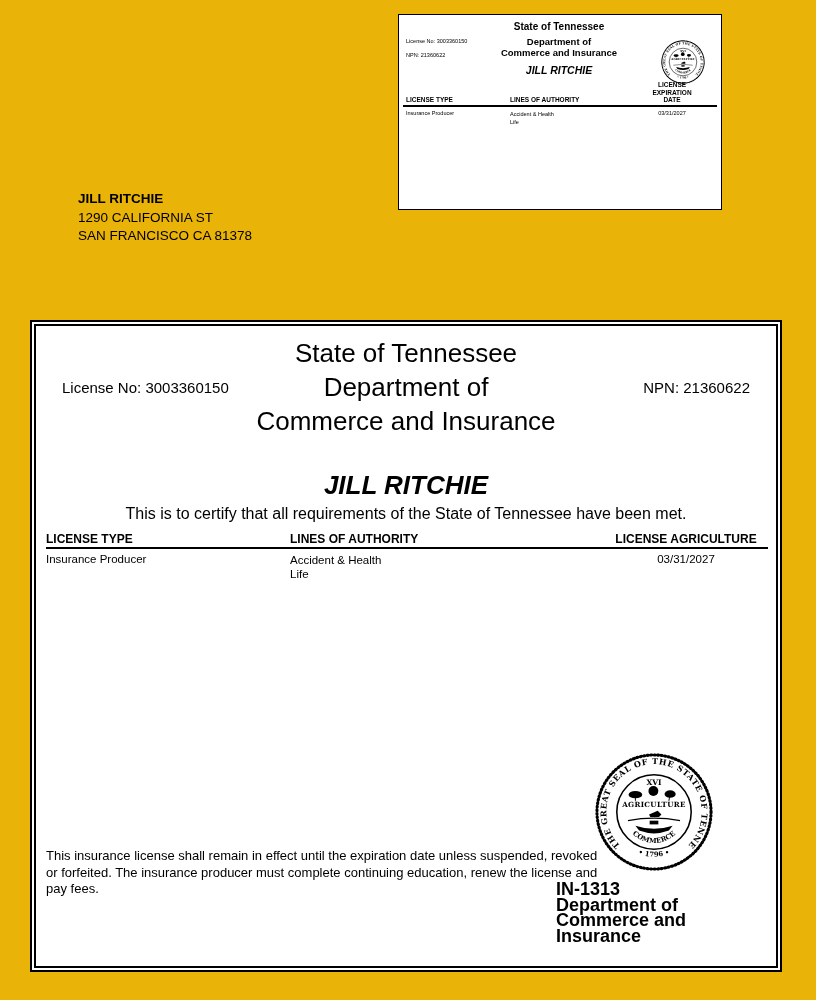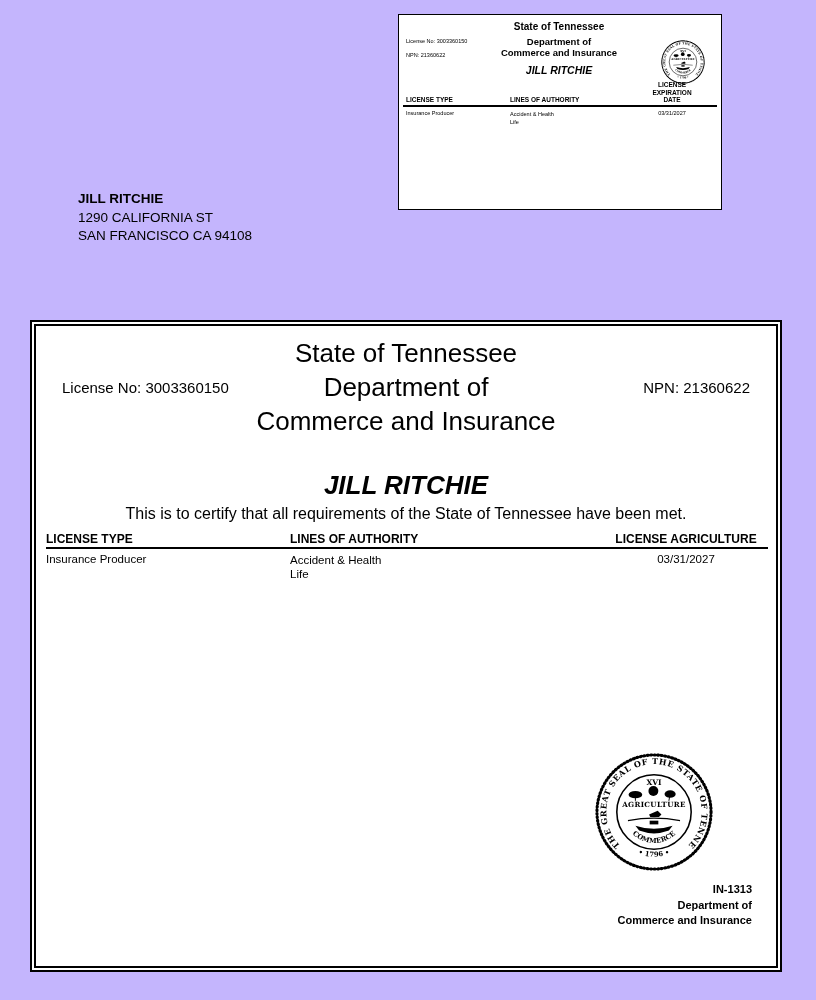--- a/index.html
+++ b/index.html
@@ -1,18 +1,18 @@
 <!DOCTYPE html>
 <html><head>
 <meta charset="utf-8">
 <style>
   * { margin:0; padding:0; box-sizing:border-box; }
   body { background:#fff; }
   .page {
-    position:relative; width:816px; height:1000px; background:#c4b5fd;
+    position:relative; width:816px; height:1000px; background:#eab308;
     font-family:"Liberation Sans", sans-serif; color:#000; overflow:hidden;
   }
 
   
   .wcard { position:absolute; left:398px; top:14px; width:324px; height:196px; border:1px solid #000; background:#fff; }
   .wc-title { position:absolute; left:70px; right:72px; top:6px; text-align:center; font-size:10px; font-weight:bold; }
   .wc-lic   { position:absolute; left:7px; top:23px; font-size:6px; transform:scale(.92); transform-origin:left top; }
   .wc-npn   { position:absolute; left:7px; top:37px; font-size:6px; transform:scale(.92); transform-origin:left top; }
   .wc-dept  { position:absolute; left:70px; right:72px; top:21px; text-align:center; font-size:9.5px; font-weight:bold; line-height:11px; }
   .wc-name  { position:absolute; left:70px; right:72px; top:49px; text-align:center; font-size:10.5px; font-weight:bold; font-style:italic; }
@@ -40,21 +40,21 @@
   .c-certify { position:absolute; left:0; right:0; top:179px; text-align:center; font-size:16px; }
   .c-th { position:absolute; top:206px; font-size:12px; font-weight:bold; }
   .c-th1 { left:10px; } .c-th2 { left:254px; }
   .c-th3 { right:10px; width:160px; text-align:center; }
   .c-rule { position:absolute; left:10px; right:8px; top:221px; height:2px; background:#000; }
   .c-td { position:absolute; top:227px; font-size:11.5px; }
   .c-td1 { left:10px; } .c-td2 { left:254px; line-height:14px; }
   .c-td3 { right:10px; width:160px; text-align:center; }
   .c-seal { position:absolute; left:556px; top:424px; width:124px; height:124px; }
   .c-footer { position:absolute; left:10px; top:522px; width:560px; font-size:13px; line-height:16.5px; }
-  .c-form { position:absolute; left:520px; right:24px; top:556px; text-align:right; font-size:11px; font-weight:bold; line-height:15.5px; }
+  .c-form { position:absolute; left:520px; right:24px; top:556px; text-align:left; font-size:18px; font-weight:bold; line-height:15.5px; }
 
   .seal-svg text { fill:#000; font-family:"DejaVu Serif", serif; }
 </style>
 </head>
 <body>
 
 <div class="page">
 
   <div class="wcard">
     <div class="wc-title">State of Tennessee</div>
@@ -103,21 +103,21 @@
     <div class="wc-v wc-r2">
       <div>Accident &amp; Health</div>
       <div>Life</div>
     </div>
     <div class="wc-v wc-r3">03/31/2027</div>
   </div>
 
   <div class="addr">
     <div class="nm">JILL RITCHIE</div>
     <div>1290 CALIFORNIA ST</div>
-    <div>SAN FRANCISCO CA 94108</div>
+    <div>SAN FRANCISCO CA 81378</div>
   </div>
 
   <div class="cert">
     <div class="cert-in">
       <div class="c-title">State of Tennessee</div>
       <div class="c-lic">License No: 3003360150</div>
       <div class="c-npn">NPN: 21360622</div>
       <div class="c-dept">
         <div>Department of</div>
         <div>Commerce and Insurance</div>
@@ -151,20 +151,21 @@
           <path d="M58,114 Q100,106 142,114" stroke="#000" stroke-width="2" fill="none"></path>
         </g>
         <text x="100" y="92" text-anchor="middle" font-size="11.5" font-weight="bold" letter-spacing="0.5">AGRICULTURE</text>
         <g fill="#000">
           <rect x="93" y="114" width="14" height="6"></rect>
           <path d="M70,122 Q100,132 130,122 L124,130 Q100,139 76,130 Z"></path>
         </g>
         <text font-size="11" font-weight="bold" text-anchor="middle"><textPath href="#arcComm" startOffset="50%">COMMERCE</textPath></text>
       </svg>
 
+      <div class="c-footer">This insurance license shall remain in effect until the expiration date unless suspended, revoked or forfeited. The insurance producer must complete continuing education, renew the license and pay fees.</div>
       <div class="c-form">
         <div>IN-1313</div>
         <div>Department of</div>
         <div>Commerce and Insurance</div>
       </div>
     </div>
   </div>
 
 </div>
 

